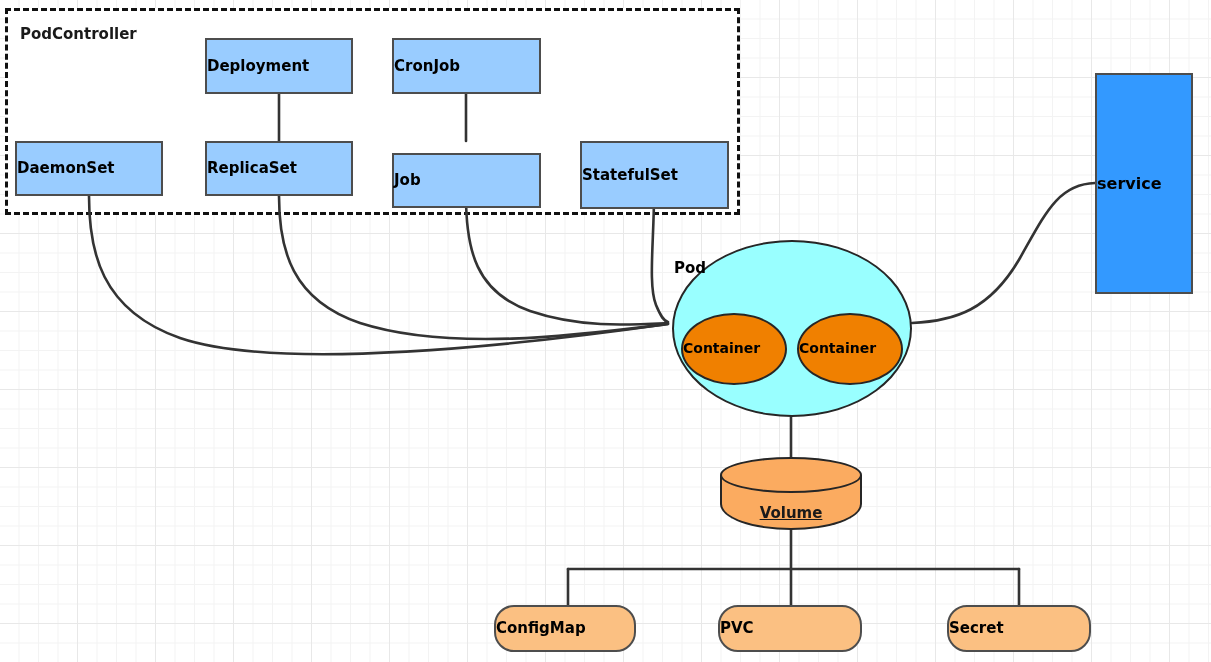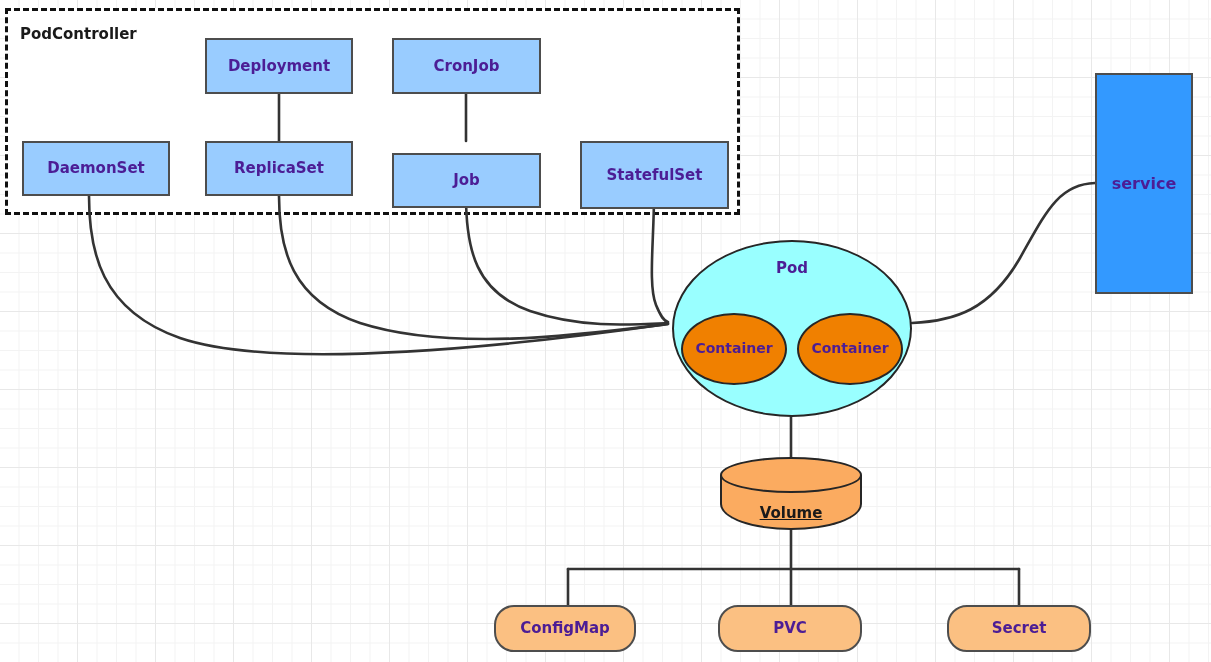--- a/index.html
+++ b/index.html
@@ -31,22 +31,21 @@
     left: 0; top: 0;
     width: 1211px;
     height: 662px;
     pointer-events: none;
   }
   .node {
     position: absolute;
     box-sizing: border-box;
     display: flex;
     align-items: center;
-    justify-content: center;
-    color: #4c1d95;
+    color: #000000;
     font-weight: bold;
     text-align: center;
     line-height: 1.1;
   }
   
   .group-box {
     position: absolute;
     box-sizing: border-box;
     border: 3px dashed #111111;
     background: #ffffff;
@@ -155,21 +154,21 @@
       <path d="M791,417 L791,463"></path>
 
       <path d="M791,524 L791,569"></path>
       <path d="M568,569 L1019,569"></path>
       <path d="M568,569 L568,605"></path>
       <path d="M791,569 L791,605"></path>
       <path d="M1019,569 L1019,605"></path>
     </g>
   </svg>
 
-  <div class="node ctrl-box" style="left:15px; top:141px; width:148px; height:55px;margin-left:7px;">
+  <div class="node ctrl-box" style="left:15px; top:141px; width:148px; height:55px;">
     <span>DaemonSet</span>
   </div>
   <div class="node ctrl-box" style="left:205px; top:38px; width:148px; height:56px;">
     <span>Deployment</span>
   </div>
   <div class="node ctrl-box" style="left:205px; top:141px; width:148px; height:55px;">
     <span>ReplicaSet</span>
   </div>
   <div class="node ctrl-box" style="left:392px; top:38px; width:149px; height:56px;">
     <span>CronJob</span>

